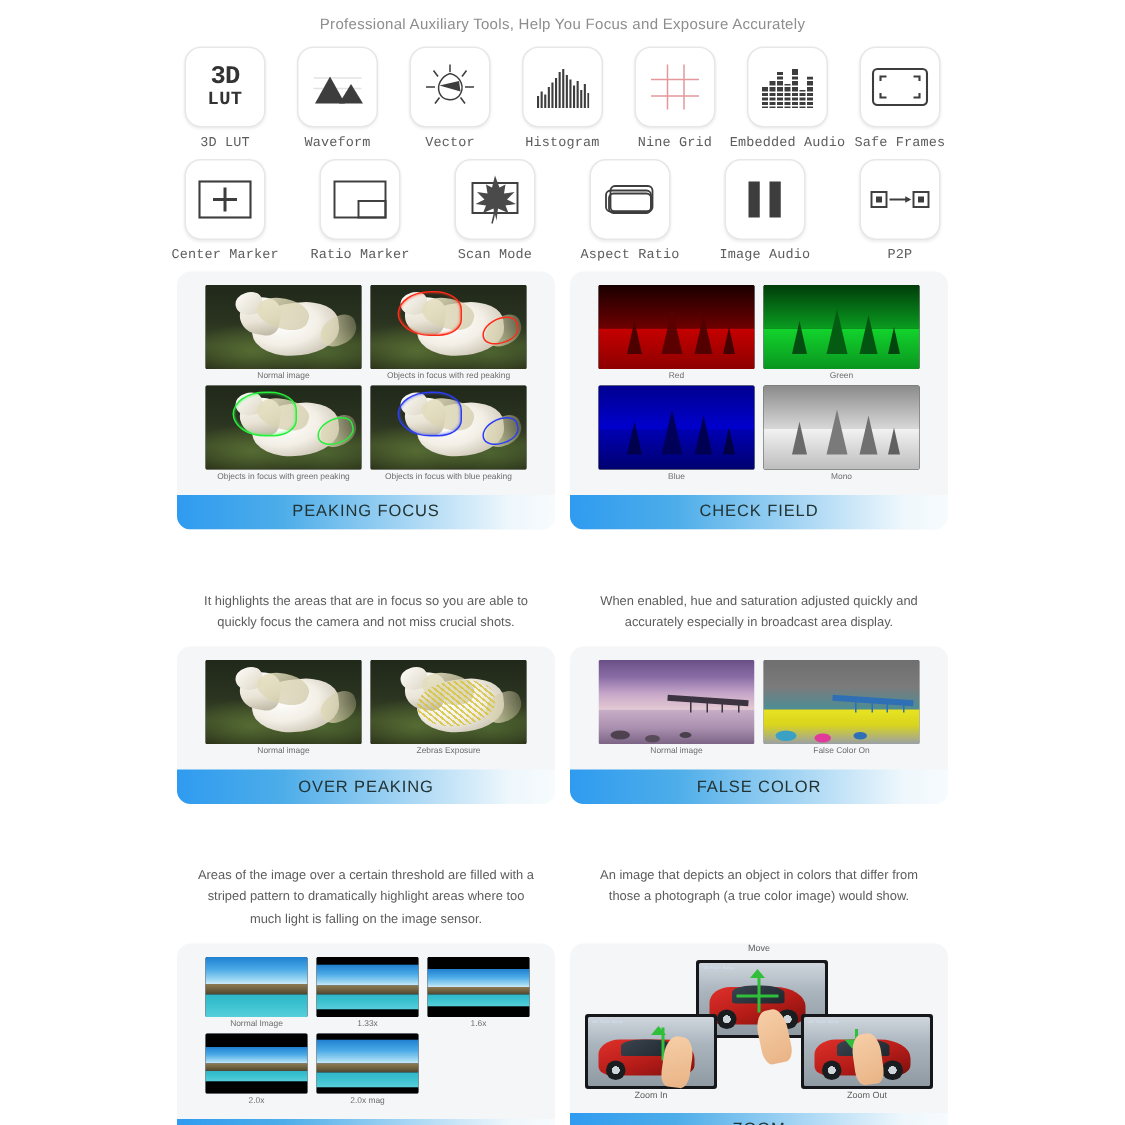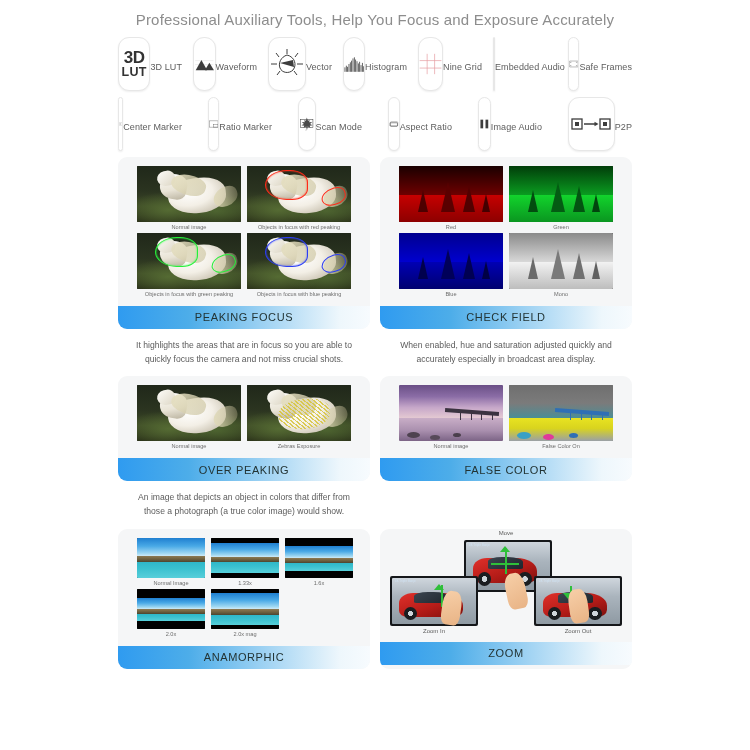--- a/index.html
+++ b/index.html
@@ -5,28 +5,28 @@
   html,body{margin:0;padding:0;}
   body{
     width:750px;height:750px;background:#ffffff;
     font-family:"Liberation Sans",sans-serif;
     color:#4a4a4a;overflow:hidden;position:relative;
   }
   .page{width:750px;height:750px;position:relative;}
 
   
   .headline{
-    text-align:center;font-size:15px;color:#8d8d8d;
+    text-align:center;font-size:10px;color:#8d8d8d;
     letter-spacing:.2px;padding-top:11px;font-weight:400;
   }
 
   
   .icon-rows{margin-top:9px;padding:0 118px;}
   .icon-row{display:flex;justify-content:space-between;margin-bottom:6px;}
-  .icon-cell{width:64px;display:flex;flex-direction:row;align-items:center;}
+  .icon-cell{width:64px;display:flex;flex-direction:column;align-items:center;font-family:Liberation Mono, monospace;}
   .icon-tile{
     width:52px;height:52px;background:#ffffff;border:1px solid #e7e7e7;
     border-radius:11px;box-shadow:0 1px 2px rgba(0,0,0,.07);
     display:flex;align-items:center;justify-content:center;overflow:hidden;
   }
   .icon-label{
     margin-top:5px;font-size:9px;color:#5d5d5d;white-space:nowrap;
     letter-spacing:.1px;
   }
   .lut3d{line-height:.98;text-align:center;color:#333;font-weight:bold;}
@@ -46,21 +46,21 @@
   .shot{margin:0 3px 2px;text-align:center;}
   .shot .frame{border-radius:1px;overflow:hidden;position:relative;display:block;}
   .cap{font-size:5.6px;color:#6d6d6d;margin-top:2px;line-height:1.25;}
   .banner{
     height:23px;display:flex;align-items:center;justify-content:center;
     font-size:11px;color:#233;letter-spacing:.6px;
     background:linear-gradient(to right,#2f9bf0 0%,#4dade9 28%,#a9d7f4 62%,#eef7fc 88%,#f7fbfe 100%);
   }
   .desc{
     width:252px;font-size:8.6px;color:#5c5c5c;line-height:1.65;
-    text-align:center;padding:9px 12px 0;box-sizing:border-box;
+    text-align:center;padding:9px 12px 0;box-sizing:border-box;margin-top:31px;
   }
   .desc p{margin:0;}
   .row-gap{margin-top:10px;}
 
   
   .horse{position:relative;background:#1e2416;}
   .horse .bg{position:absolute;inset:0;
     background:
       radial-gradient(ellipse 60% 45% at 30% 78%,#556b33 0%,rgba(60,75,35,0) 70%),
       radial-gradient(ellipse 55% 40% at 76% 80%,#4d6430 0%,rgba(55,70,32,0) 72%),
@@ -531,20 +531,23 @@
               <div class="cap">False Color On</div>
             </div>
           </div>
         </div>
         <div class="banner">FALSE COLOR</div>
       </div>
     </div>
 
     <div class="row">
       <div class="desc">
+        <p>Areas of the image over a certain threshold are filled with a striped pattern to dramatically highlight areas where too much light is falling  on the image sensor.</p>
+      </div>
+      <div class="desc">
         <p>An image that depicts an object in colors that differ from those a photograph (a true color image) would show.</p>
       </div>
     </div>
 
     <div class="row row-gap">
 
       <div class="card">
         <div class="card-body">
           <div class="shots" style="justify-content:flex-start;padding-left:6px;">
             <div class="shot">

